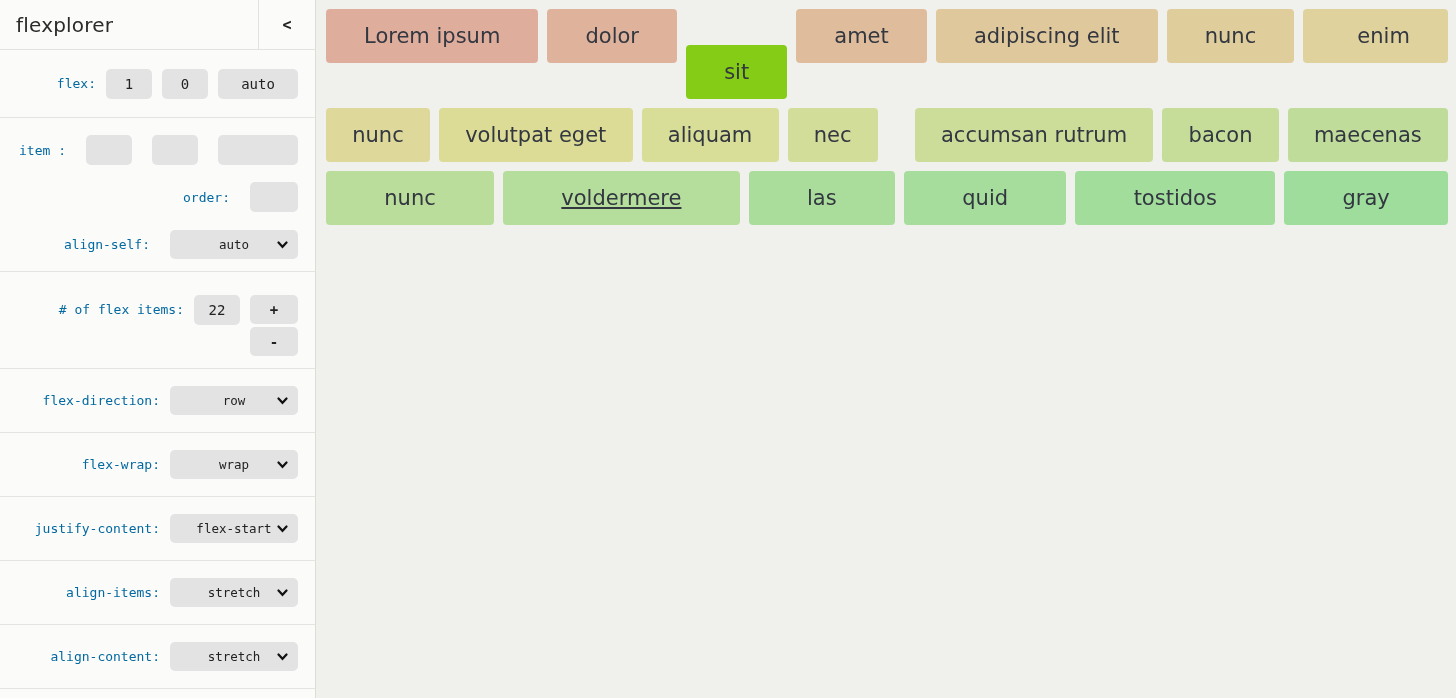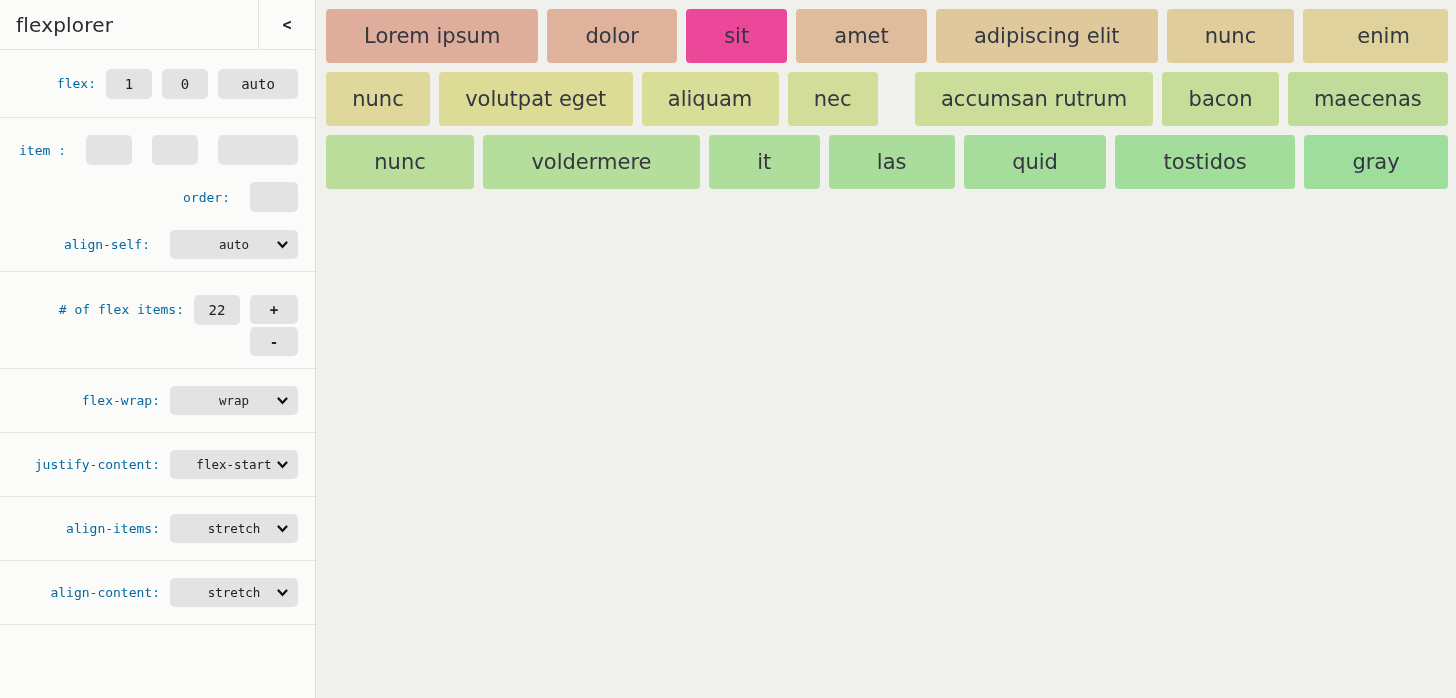--- a/index.html
+++ b/index.html
@@ -106,20 +106,31 @@
       <div class="crow">
         <span class="lbl lh30"># of flex items:</span>
         <input class="ctl small" value="22" style="">
         <div class="btncol">
           <button class="ctl btn">+</button>
           <button class="ctl btn">-</button>
         </div>
       </div>
     </section>
 
+    <section class="sec sec-select">
+      <div class="crow">
+        <span class="lbl">flex-direction:</span>
+        <div class="select">
+          <span>row</span>
+          <svg width="11" height="8" viewBox="0 0 11 8">
+            <path d="M1.5 1.5 L5.5 5.8 L9.5 1.5" stroke="#111" stroke-width="2.2" fill="none" stroke-linecap="round"></path>
+          </svg>
+        </div>
+      </div>
+    </section>
 
     <section class="sec sec-select">
       <div class="crow">
         <span class="lbl">flex-wrap:</span>
         <div class="select">
           <span>wrap</span>
           <svg width="11" height="8" viewBox="0 0 11 8">
             <path d="M1.5 1.5 L5.5 5.8 L9.5 1.5" stroke="#111" stroke-width="2.2" fill="none" stroke-linecap="round"></path>
           </svg>
         </div>
@@ -161,39 +172,38 @@
         </div>
       </div>
     </section>
 
   </aside>
 
   <main class="preview">
       <div class="flex-row">
         <div class="flex-item" style="background: rgb(223, 173, 156);">Lorem ipsum</div>
         <div class="flex-item" style="background: rgb(223, 178, 156);">dolor</div>
-        <div class="flex-item" style="background: #ec4899;">sit</div>
+        <div class="flex-item" style="background: #84cc16; margin-top: 36px;">sit</div>
         <div class="flex-item" style="background: rgb(223, 189, 156);">amet</div>
         <div class="flex-item" style="background: rgb(223, 200, 156);">adipiscing elit</div>
         <div class="flex-item" style="background: rgb(223, 205, 156);">nunc</div>
         <div class="flex-item" style="background: rgb(223, 210, 156); padding-left: 34px;">enim</div>
       </div>
       <div class="flex-row">
         <div class="flex-item" style="background: rgb(222, 216, 154);">nunc</div>
         <div class="flex-item" style="background: rgb(220, 220, 150);">volutpat eget</div>
         <div class="flex-item" style="background: rgb(216, 221, 152);">aliquam</div>
         <div class="flex-item" style="background: rgb(210, 221, 154);">nec</div>
         <div class="flex-item" style="background: rgb(204, 221, 154); margin-left: 28px;">accumsan rutrum</div>
         <div class="flex-item" style="background: rgb(198, 221, 154);">bacon</div>
         <div class="flex-item" style="background: rgb(192, 220, 155);">maecenas</div>
       </div>
       <div class="flex-row">
         <div class="flex-item" style="background: rgb(186, 221, 155);">nunc</div>
-        <div class="flex-item" style="background: rgb(181, 221, 155);">voldermere</div>
-        <div class="flex-item" style="background: rgb(175, 221, 155);">it</div>
+        <div class="flex-item" style="background: rgb(181, 221, 155); text-decoration: underline;">voldermere</div>
         <div class="flex-item" style="background: rgb(170, 221, 155);">las</div>
         <div class="flex-item" style="background: rgb(166, 221, 156);">quid</div>
         <div class="flex-item" style="background: rgb(162, 221, 156);">tostidos</div>
         <div class="flex-item" style="background: rgb(158, 221, 156);">gray</div>
       </div>
     </main>
 
 </div>
 
 </body></html>

